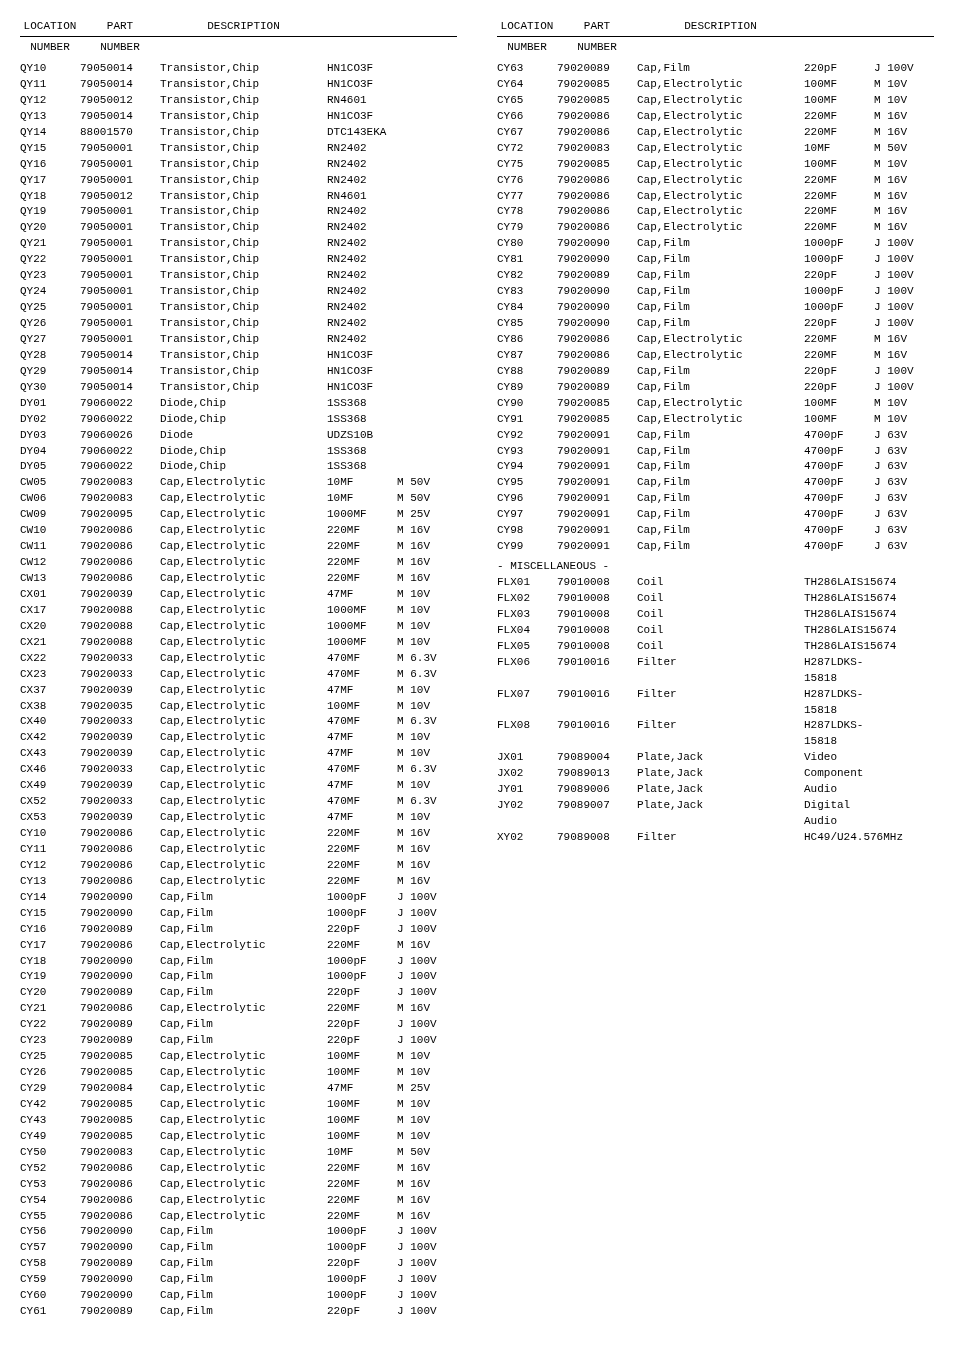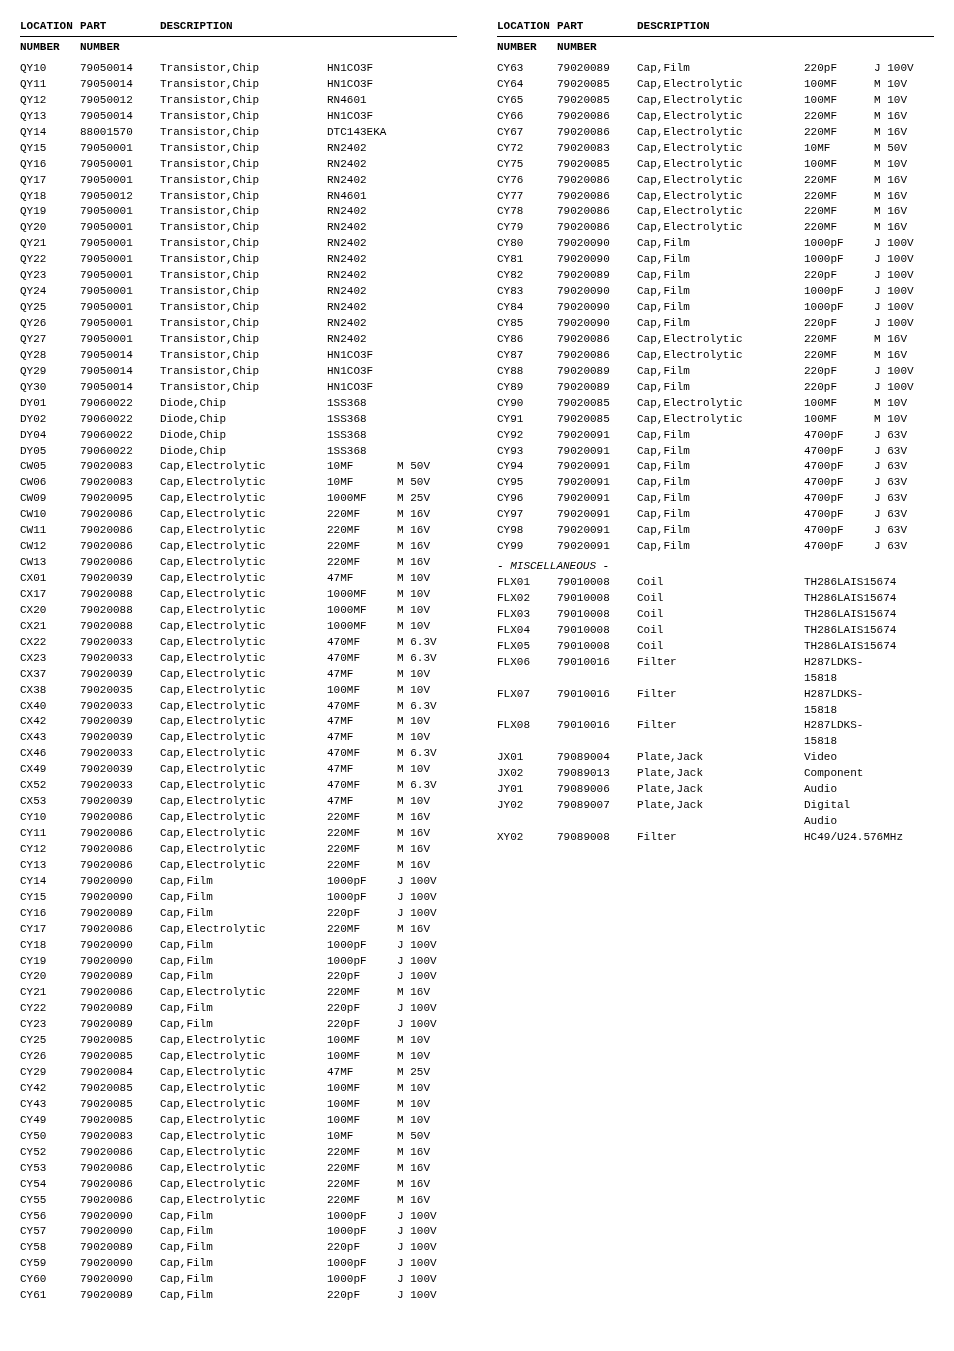--- a/index.html
+++ b/index.html
@@ -18,21 +18,22 @@
     .column {
       flex: 1;
       min-width: 0;
     }
     .header-row {
       display: grid;
       grid-template-columns: 60px 80px 1fr 70px 60px;
       border-bottom: 1px solid #000;
       padding-bottom: 4px;
       margin-bottom: 4px;
-      font-weight: bold;
+      font-weight: normal;
+      text-align: center;
     }
     .data-row {
       display: grid;
       grid-template-columns: 60px 80px 1fr 70px 60px;
       line-height: 1.45;
     }
   </style>
 </head>
 <body>
 
@@ -209,20 +210,27 @@
           <span></span>
         </div>
         <div class="data-row">
           <span>DY02</span>
           <span>79060022</span>
           <span>Diode,Chip</span>
           <span>1SS368</span>
           <span></span>
         </div>
         <div class="data-row">
+          <span>DY03</span>
+          <span>79060026</span>
+          <span>Diode</span>
+          <span>UDZS10B</span>
+          <span></span>
+        </div>
+        <div class="data-row">
           <span>DY04</span>
           <span>79060022</span>
           <span>Diode,Chip</span>
           <span>1SS368</span>
           <span></span>
         </div>
         <div class="data-row">
           <span>DY05</span>
           <span>79060022</span>
           <span>Diode,Chip</span>
@@ -829,21 +837,21 @@
           <span>4700pF</span>
           <span>J 63V</span>
         </div>
         <div class="data-row">
           <span>CY99</span>
           <span>79020091</span>
           <span>Cap,Film</span>
           <span>4700pF</span>
           <span>J 63V</span>
         </div>
-        <div class="data-row" style="grid-template-columns: 1fr; padding-top: 4px; font-style: italic;">
+        <div class="data-row" style="grid-template-columns: 1fr; padding-top: 4px;">
           <span>- MISCELLANEOUS -</span>
         </div>
         <div class="data-row">
           <span>FLX01</span>
           <span>79010008</span>
           <span>Coil</span>
           <span>TH286LAIS15674</span>
           <span></span>
         </div>
         <div class="data-row">

